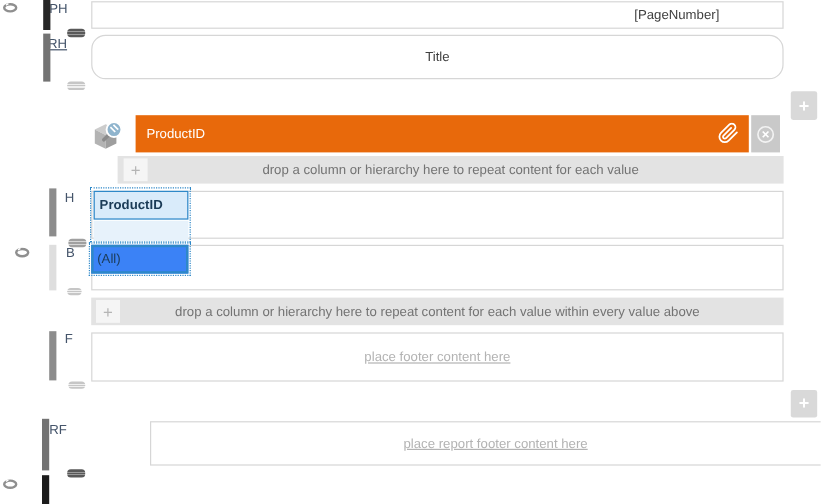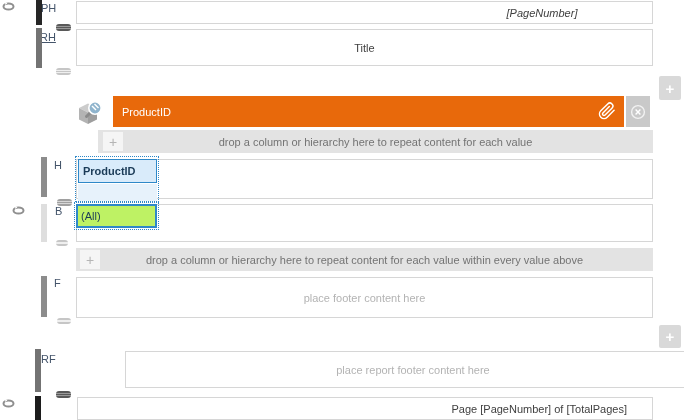--- a/index.html
+++ b/index.html
@@ -16,33 +16,33 @@
   .bar-f{left:41px;top:276px;height:41px;background:#8c8c8c;}
   .bar-rf{left:35px;top:349px;height:43px;background:#737373;}
   .bar-pf{left:35px;top:396px;height:24px;background:#1c1c1c;}
   .handle{border-radius:3px;}
   .handle.dark{background:linear-gradient(#595959 0 30%,#9a9a9a 30% 44%,#595959 44% 58%,#9a9a9a 58% 72%,#595959 72% 100%);}
   .handle.med{background:linear-gradient(#a0a0a0 0 30%,#d6d6d6 30% 44%,#a0a0a0 44% 58%,#d6d6d6 58% 72%,#a0a0a0 72% 100%);}
   .handle.light{background:linear-gradient(#c6c6c6 0 30%,#efefef 30% 44%,#c6c6c6 44% 58%,#efefef 58% 72%,#c6c6c6 72% 100%);}
   
   .band-box{background:#fff;border:1px solid #d6d6d6;}
   .center-text{display:flex;align-items:center;justify-content:center;}
-  .placeholder{color:#b3b3b3;}
+  .placeholder{color:#b3b3b3;text-decoration:underline;}
   
   .orange-bar{background:#e8690b;color:#fff;display:flex;align-items:center;padding-left:9px;}
   .x-btn{background:#c9c9c9;display:flex;align-items:center;justify-content:center;}
   .dropbar{background:#e3e3e3;color:#737373;display:flex;align-items:center;justify-content:center;}
   .plusbox{background:#f5f5f5;color:#b5b5b5;font-size:14px;display:flex;align-items:center;justify-content:center;}
   .plus-fab{background:#d9d9d9;color:#fff;font-size:15px;font-weight:bold;border-radius:2px;
             display:flex;align-items:center;justify-content:center;}
   
   .sel-dotted{border:1px dotted #2e88c8;}
   .cell-blue{background:#d9ebfa;border:1px solid #2e88c8;color:#1b3b57;line-height:22px;padding-left:4px;}
   .strip-blue{background:#e7f2fb;}
-  .all-cell{background:#bef264;border:2px solid #2e88c8;color:#1b3b57;line-height:20px;padding-left:3px;}
+  .all-cell{background:#3b82f6;border:2px solid #2e88c8;color:#1b3b57;line-height:20px;padding-left:3px;}
   svg{display:block;}
 </style>
 </head>
 <body>
 
 <div class="stage">
 
   <span class="abs" style="left:2px;top:2px;">
     <svg width="13" height="9" viewBox="0 0 13 9">
         <ellipse cx="6.5" cy="4.5" rx="5" ry="3" fill="none" stroke="#8f8f8f" stroke-width="2"></ellipse>
@@ -88,24 +88,24 @@
   <span class="abs" style="left:2px;top:399px;">
     <svg width="13" height="9" viewBox="0 0 13 9">
         <ellipse cx="6.5" cy="4.5" rx="5" ry="3" fill="none" stroke="#8f8f8f" stroke-width="2"></ellipse>
         <path d="M3 2.2 L5 1" stroke="#ffffff" stroke-width="1.2"></path>
       </svg>
   </span>
   <span class="abs band-label" style="left:17px;top:399px;margin-top:28px;">PF</span>
   <div class="abs band-bar bar-pf"></div>
 
   <div class="abs band-box" style="left:76px;top:1px;width:577px;height:23px;">
-    <span class="abs center-text" style="left:362px;top:0;width:206px;height:21px;font-style:italic;">[PageNumber]</span>
+    <span class="abs center-text" style="left:384px;top:0;width:206px;height:21px;">[PageNumber]</span>
   </div>
 
-  <div class="abs band-box center-text" style="left:76px;top:29px;width:577px;height:37px;">
+  <div class="abs band-box center-text" style="left:76px;top:29px;width:577px;height:37px;border-radius:12px;">
     <span>Title</span>
   </div>
 
   <div class="abs plus-fab" style="left:659px;top:76px;width:22px;height:24px;">
     <span>+</span>
   </div>
 
   <span class="abs" style="left:75px;top:99px;">
     <svg width="30" height="28" viewBox="0 0 30 28">
       <polygon points="4,9 13,4.5 22,9 13,13.5" fill="#cccccc"></polygon>
@@ -165,17 +165,14 @@
   </div>
 
   <div class="abs plus-fab" style="left:659px;top:325px;width:22px;height:23px;">
     <span>+</span>
   </div>
 
   <div class="abs band-box center-text placeholder" style="left:77px;top:351px;width:576px;height:37px;margin-left:48px;">
     <span>place report footer content here</span>
   </div>
 
-  <div class="abs band-box" style="left:77px;top:397px;width:576px;height:23px;">
-    <span class="abs" style="right:25px;top:5px;">Page [PageNumber] of [TotalPages]</span>
-  </div>
 
 </div>
 
 </body></html>

